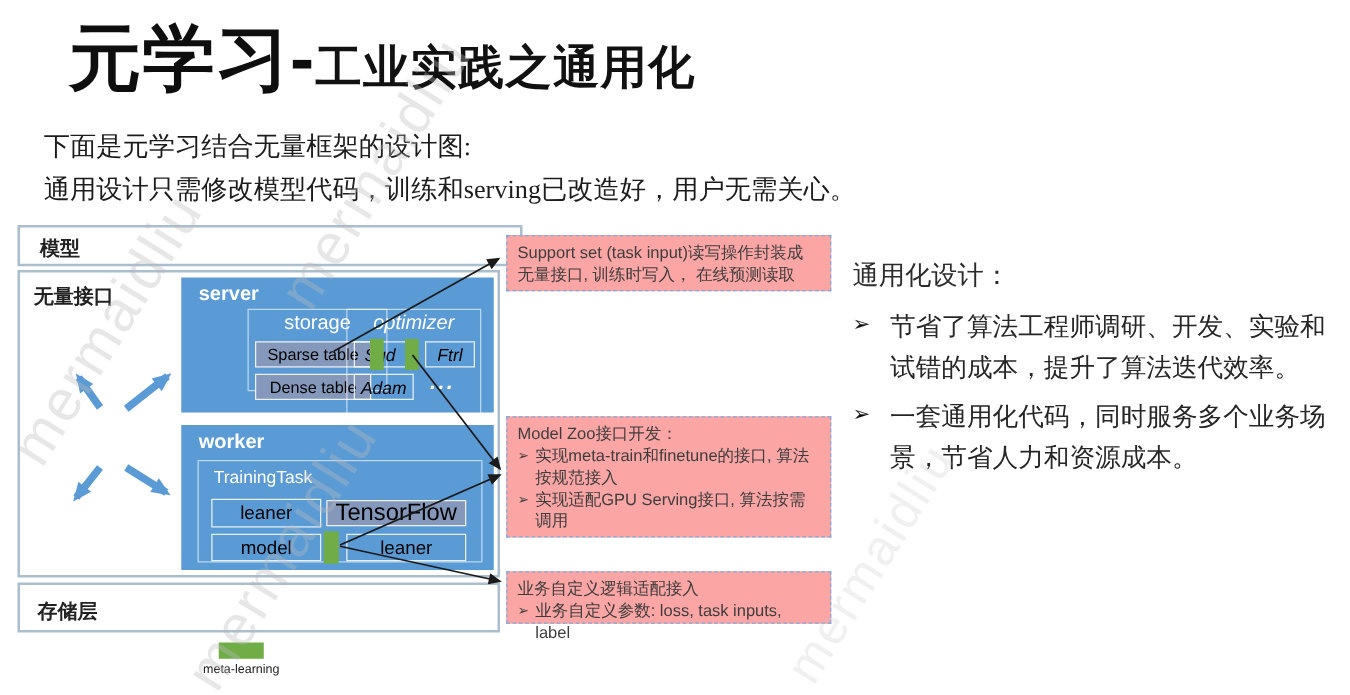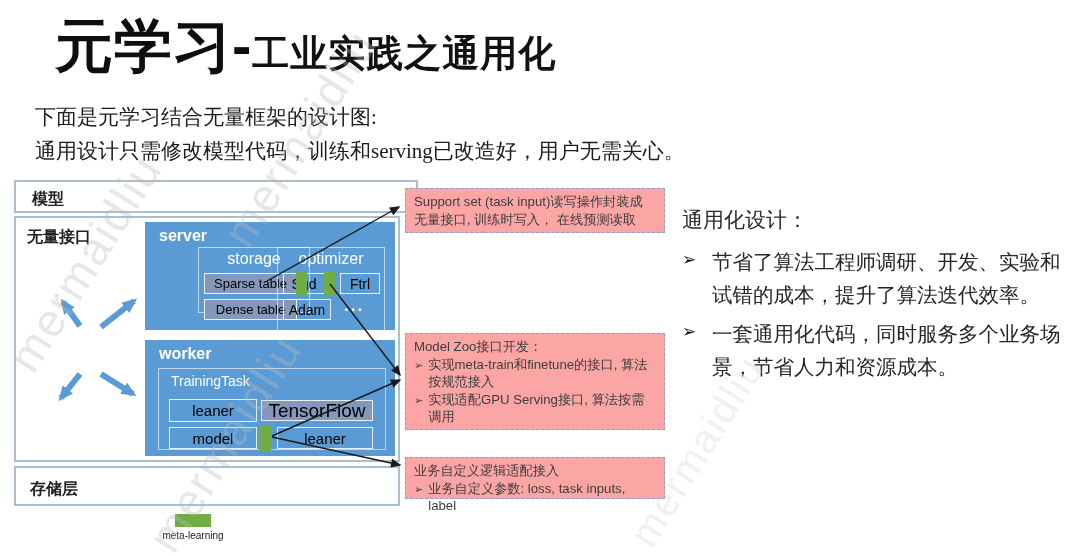--- a/index.html
+++ b/index.html
@@ -93,21 +93,21 @@
   <div class="bx" style="left:99px;top:403px;width:36px;height:45px;font-size:15px;font-weight:700;">...</div>
 
   <div class="panel" style="left:145px;top:222px;width:250px;height:108px;">
     <span class="ptitle" style="left:14px;top:5px;">server</span>
     <div class="grp" style="left:13px;top:25px;width:112px;height:66px;margin-left:40px;">
       <span class="grp-title">storage</span>
       <div class="item gray" style="left:5px;top:25px;width:93px;height:21px;font-size:13px;">Sparse table</div>
       <div class="mark" style="left:97px;top:23px;width:11px;height:25px;"></div>
       <div class="item gray" style="left:5px;top:51px;width:93px;height:21px;font-size:13px;">Dense table</div>
     </div>
-    <div class="grp" style="left:132px;top:25px;width:108px;height:98px;">
+    <div class="grp" style="left:132px;top:25px;width:108px;height:98px;font-style:italic;">
       <span class="grp-title">optimizer</span>
       <div class="item" style="left:5px;top:25px;width:42px;height:21px;">Sgd</div>
       <div class="mark" style="left:46px;top:23px;width:11px;height:25px;"></div>
       <div class="item" style="left:62px;top:25px;width:40px;height:21px;">Ftrl</div>
       <div class="item" style="left:5px;top:51px;width:48px;height:21px;">Adam</div>
       <span class="dots" style="position:absolute;left:66px;top:48px;font-size:17px;">...</span>
     </div>
   </div>
 
   <div class="panel" style="left:145px;top:340px;width:250px;height:116px;">

